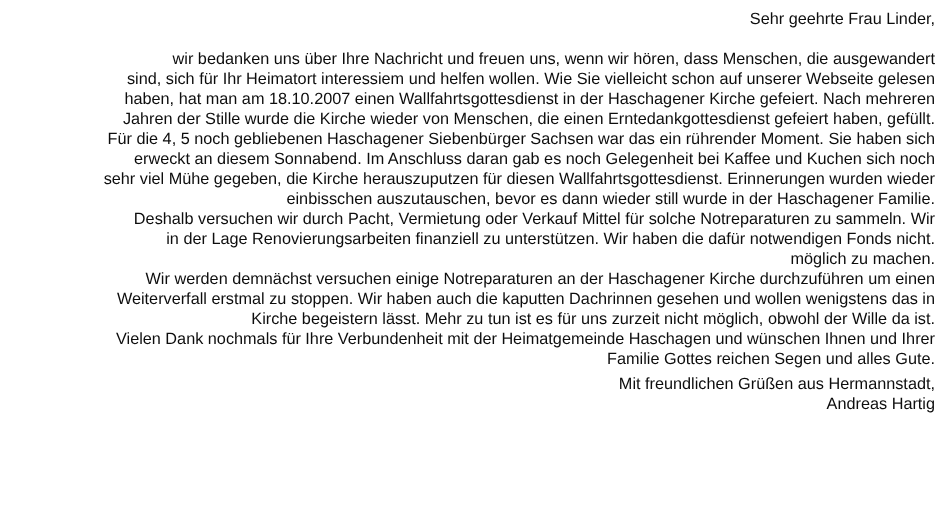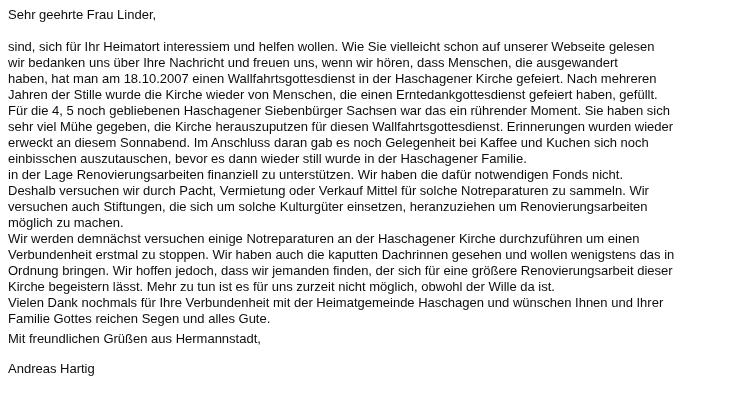--- a/index.html
+++ b/index.html
@@ -12,59 +12,57 @@
     width: 754px;
     height: 418px;
     background: #ffffff;
     box-sizing: border-box;
     padding: 7px 6px 0 8px;
     font-family: "Liberation Sans", "DejaVu Sans", sans-serif;
     font-size: 13px;
     line-height: 16px;
     color: #0d0d0d;
     overflow: hidden;
+    text-align: right;
   }
   .line {
     white-space: nowrap;
   }
   .salutation {
     margin-bottom: 16px; 
   }
   .body .line {
     overflow: hidden;
   }
   .closing {
     margin-top: 4px; 
   }
   .signature {
-    margin-top: 14px; 
   }
 </style>
 </head>
 <body>
 
 <div class="page">
   <div class="line salutation">Sehr geehrte Frau Linder,</div>
 
   <div class="body">
+      <div class="line">wir bedanken uns über Ihre Nachricht und freuen uns, wenn wir hören, dass Menschen, die ausgewandert</div>
       <div class="line">sind, sich für Ihr Heimatort interessiem und helfen wollen. Wie Sie vielleicht schon auf unserer Webseite gelesen</div>
-      <div class="line">wir bedanken uns über Ihre Nachricht und freuen uns, wenn wir hören, dass Menschen, die ausgewandert</div>
       <div class="line">haben, hat man am 18.10.2007 einen Wallfahrtsgottesdienst in der Haschagener Kirche gefeiert. Nach mehreren</div>
       <div class="line">Jahren der Stille wurde die Kirche wieder von Menschen, die einen Erntedankgottesdienst gefeiert haben, gefüllt.</div>
       <div class="line">Für die 4, 5 noch gebliebenen Haschagener Siebenbürger Sachsen war das ein rührender Moment. Sie haben sich</div>
+      <div class="line">erweckt an diesem Sonnabend. Im Anschluss daran gab es noch Gelegenheit bei Kaffee und Kuchen sich noch</div>
       <div class="line">sehr viel Mühe gegeben, die Kirche herauszuputzen für diesen Wallfahrtsgottesdienst. Erinnerungen wurden wieder</div>
-      <div class="line">erweckt an diesem Sonnabend. Im Anschluss daran gab es noch Gelegenheit bei Kaffee und Kuchen sich noch</div>
       <div class="line">einbisschen auszutauschen, bevor es dann wieder still wurde in der Haschagener Familie.</div>
+      <div class="line">Deshalb versuchen wir durch Pacht, Vermietung oder Verkauf Mittel für solche Notreparaturen zu sammeln. Wir</div>
       <div class="line">in der Lage Renovierungsarbeiten finanziell zu unterstützen. Wir haben die dafür notwendigen Fonds nicht.</div>
-      <div class="line">Deshalb versuchen wir durch Pacht, Vermietung oder Verkauf Mittel für solche Notreparaturen zu sammeln. Wir</div>
-      <div class="line">versuchen auch Stiftungen, die sich um solche Kulturgüter einsetzen, heranzuziehen um Renovierungsarbeiten</div>
       <div class="line">möglich zu machen.</div>
       <div class="line">Wir werden demnächst versuchen einige Notreparaturen an der Haschagener Kirche durchzuführen um einen</div>
-      <div class="line">Verbundenheit erstmal zu stoppen. Wir haben auch die kaputten Dachrinnen gesehen und wollen wenigstens das in</div>
-      <div class="line">Ordnung bringen. Wir hoffen jedoch, dass wir jemanden finden, der sich für eine größere Renovierungsarbeit dieser</div>
+      <div class="line">Weiterverfall erstmal zu stoppen. Wir haben auch die kaputten Dachrinnen gesehen und wollen wenigstens das in</div>
       <div class="line">Kirche begeistern lässt. Mehr zu tun ist es für uns zurzeit nicht möglich, obwohl der Wille da ist.</div>
       <div class="line">Vielen Dank nochmals für Ihre Verbundenheit mit der Heimatgemeinde Haschagen und wünschen Ihnen und Ihrer</div>
       <div class="line">Familie Gottes reichen Segen und alles Gute.</div>
     </div>
 
   <div class="line closing">Mit freundlichen Grüßen aus Hermannstadt,</div>
 
   <div class="line signature">Andreas Hartig</div>
 </div>
 

